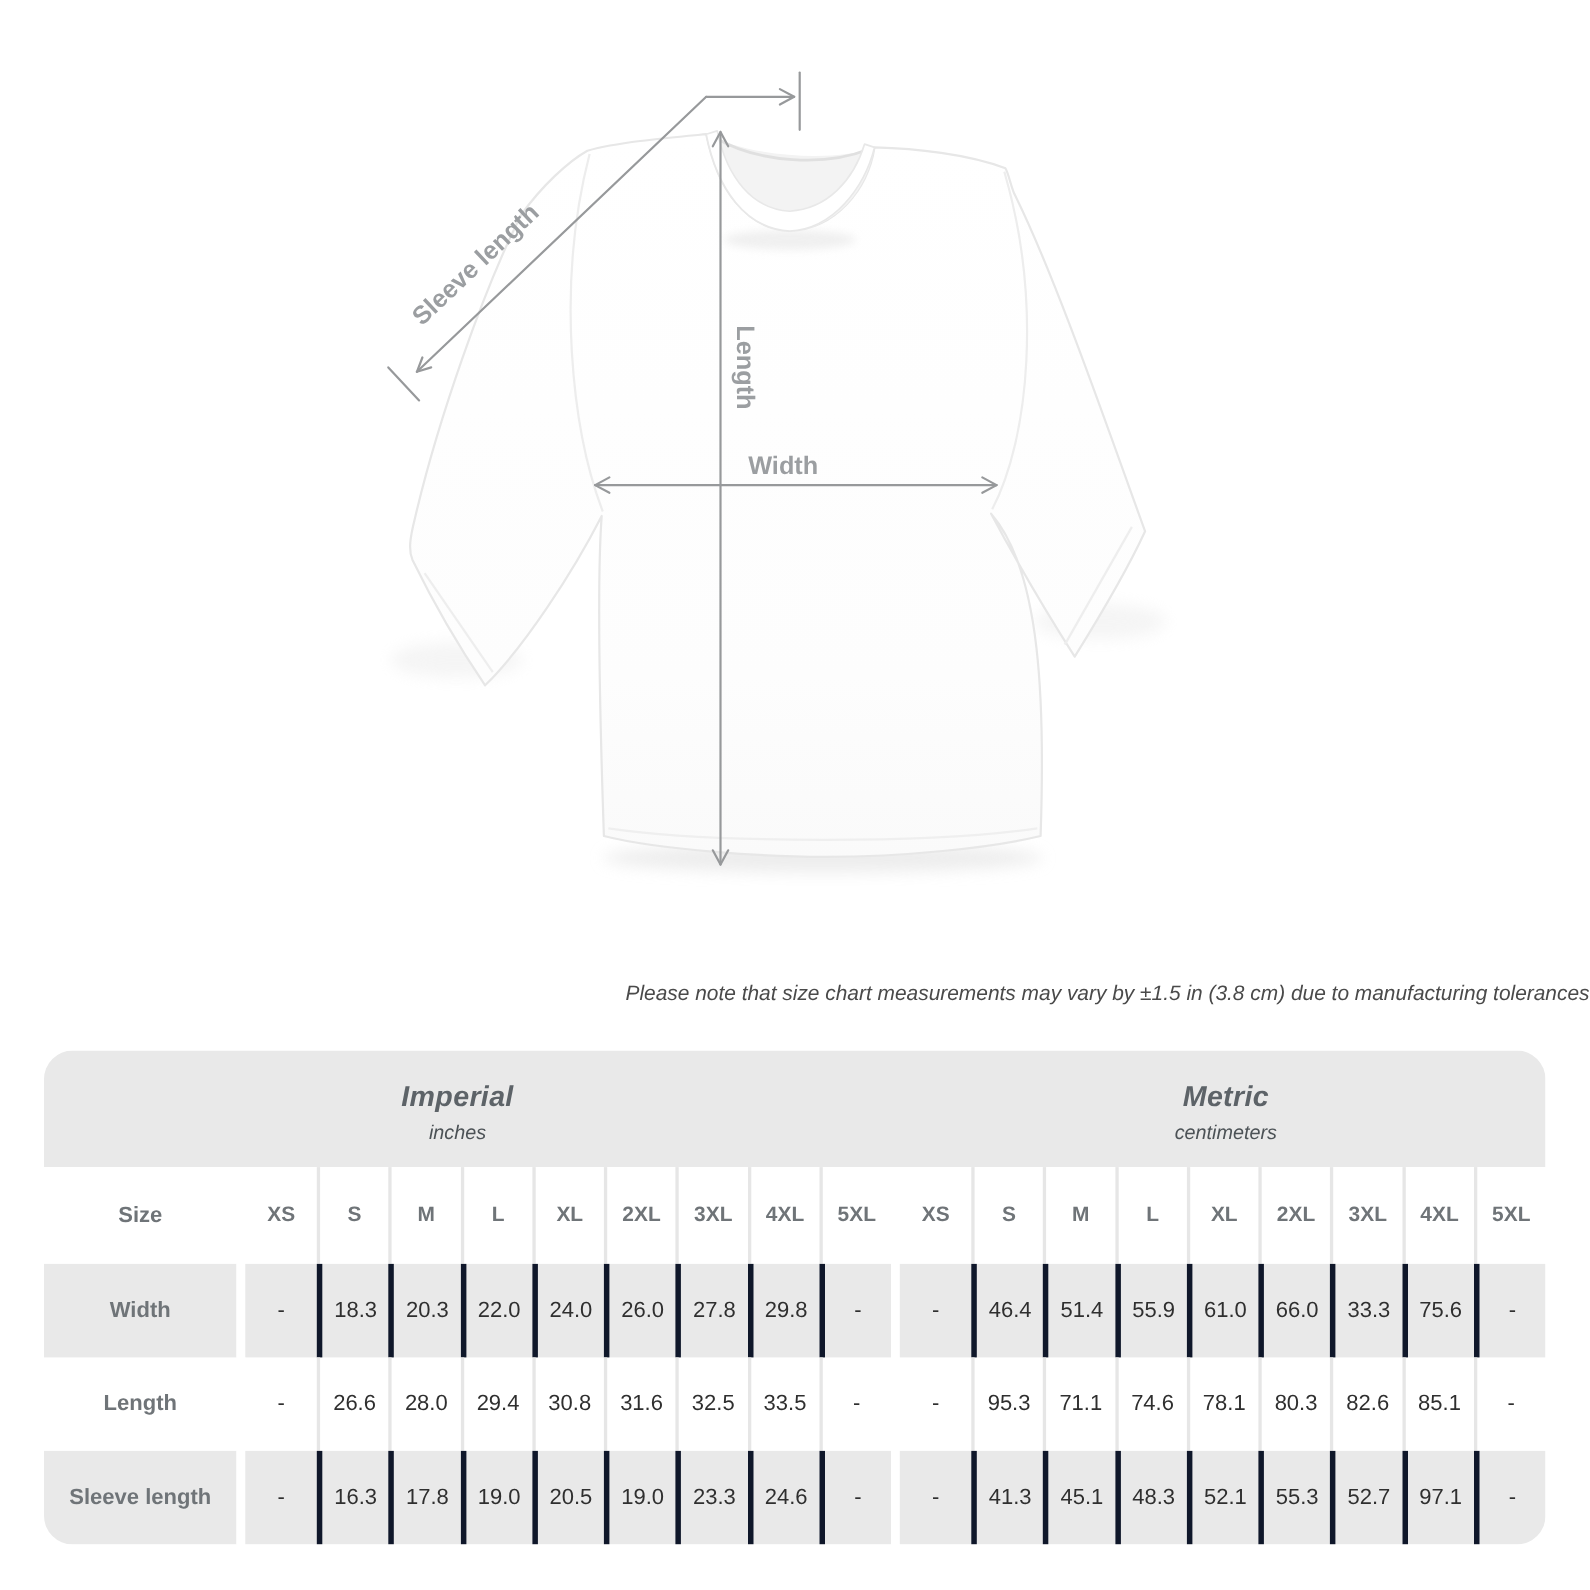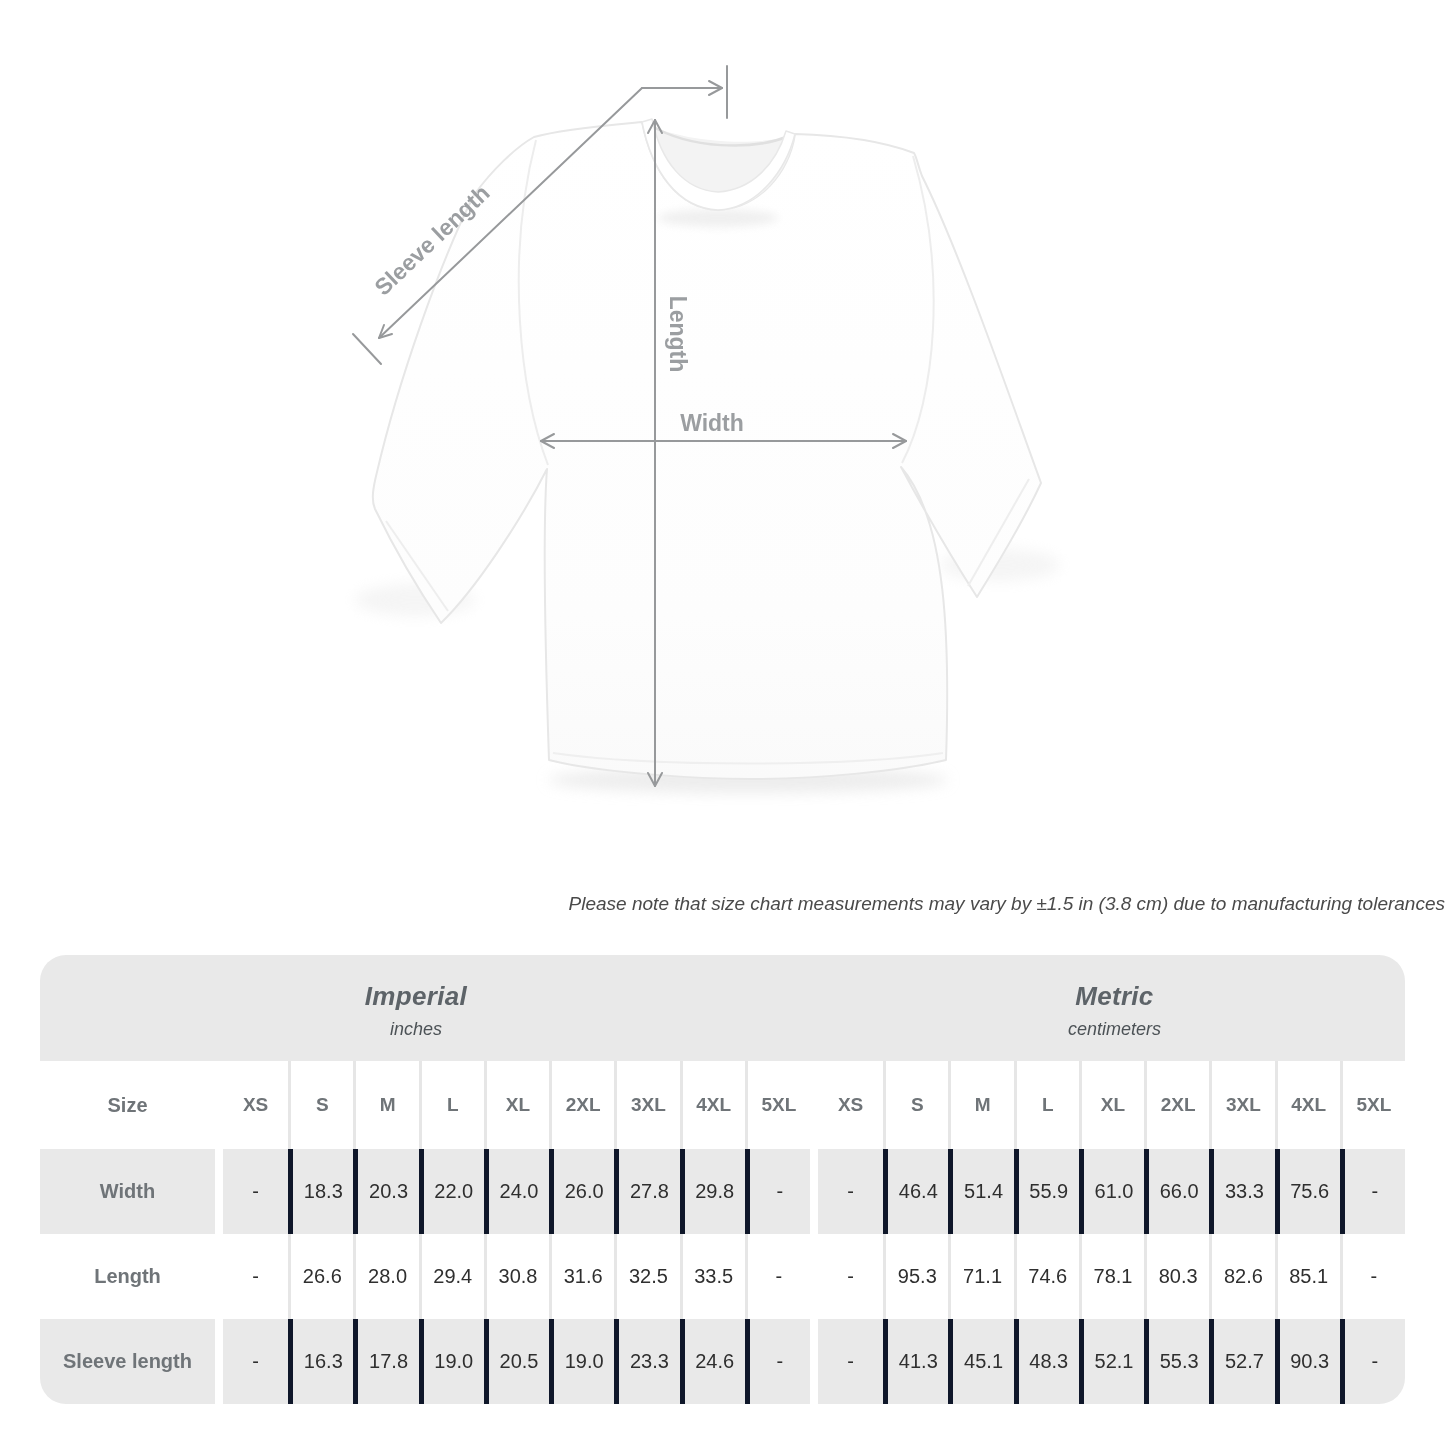--- a/index.html
+++ b/index.html
@@ -281,18 +281,18 @@
       <div class="cell val-cell val">24.6</div>
       <div class="cell val-cell val">-</div>
       <div class="cell gap-cell"></div>
       <div class="cell val-cell val">-</div>
       <div class="cell val-cell val">41.3</div>
       <div class="cell val-cell val">45.1</div>
       <div class="cell val-cell val">48.3</div>
       <div class="cell val-cell val">52.1</div>
       <div class="cell val-cell val">55.3</div>
       <div class="cell val-cell val">52.7</div>
-      <div class="cell val-cell val">90.3</div>
+      <div class="cell val-cell val">97.1</div>
       <div class="cell val-cell val">-</div>
     </div>
 
   </div>
 </div>
 
 </body></html>

